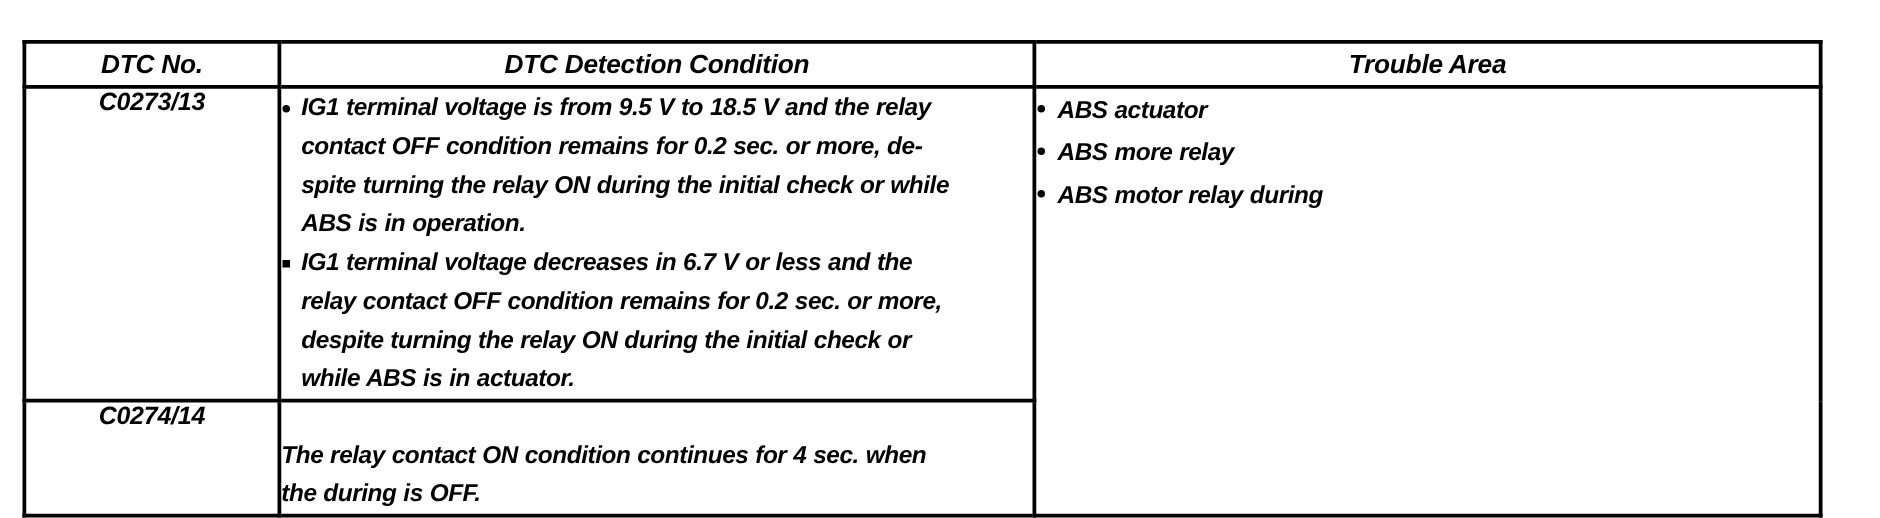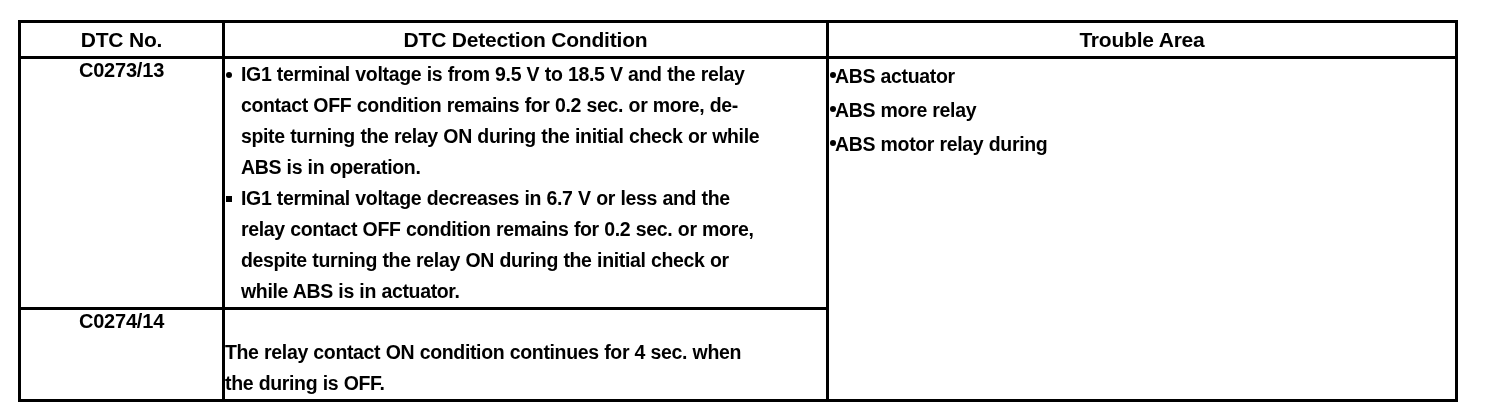--- a/index.html
+++ b/index.html
@@ -18,25 +18,26 @@
   .page {
     position: relative;
     width: 1504px;
     height: 414px;
   }
 
   
   .dtc-table {
     position: absolute;
     left: 18px;
-    top: 20px;
+    top: 32px;
     width: 1437px;
     height: 381px;
     border-collapse: collapse;
     table-layout: fixed;
+    font-style: italic;
   }
 
   .dtc-table td,
   .dtc-table th {
     border: 3px solid #000000;
     padding: 0;
     vertical-align: top;
     background: #ffffff;
   }
 
@@ -116,21 +117,21 @@
   }
 
   
   ul.blist > li .line {
     display: block;
     white-space: nowrap;
   }
 
   
   ul.trouble-list > li {
-    padding-left: 6px;
+    padding-left: 17px;
     line-height: 34px;
   }
 
   
   .cond-plain {
     font-weight: bold;
     font-size: 19.5px;
     line-height: 31px;
     letter-spacing: -0.35px;
     word-spacing: 0.4px;

